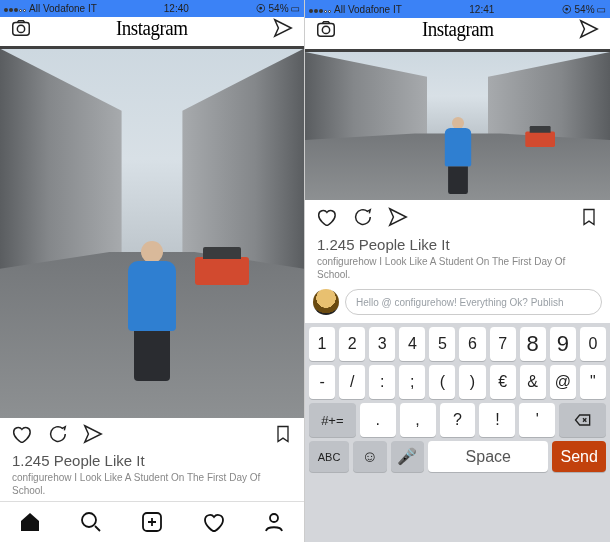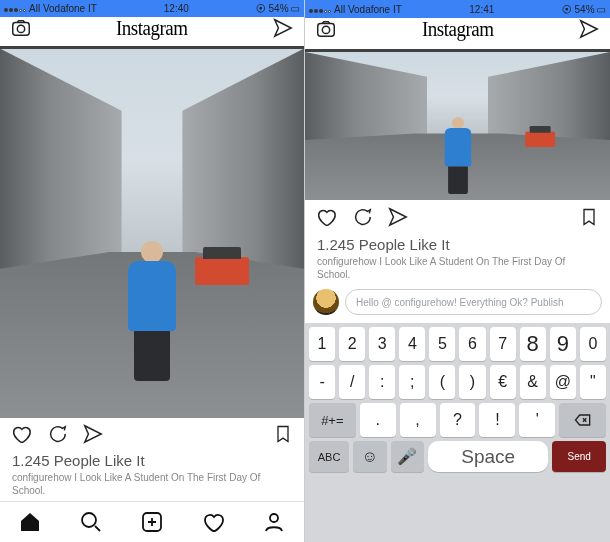--- a/index.html
+++ b/index.html
@@ -78,22 +78,22 @@
   .krow.r1 .key, .krow.r2 .key { flex:1; }
   .krow.r3 .key { flex:1; }
   .krow.r3 .key.wide { flex:1.3; background:#bfc2c7; font-size:13px; }
   .krow.r3 .key.wide.bsp { flex:1.3; }
   .big { font-size:22px; font-weight:300; }
   .krow.r4 { }
   .krow.r4 .key { height:31px; }
   .krow.r4 .abc { flex:1.2; background:#bfc2c7; font-size:11px; }
   .krow.r4 .emoji { flex:1; background:#bfc2c7; font-size:16px; }
   .krow.r4 .mic { flex:1; background:#bfc2c7; font-size:16px; }
-  .krow.r4 .space { flex:3.6; font-size:19px; color:#555;border-radius:10px; }
-  .krow.r4 .send { flex:1.6; background:#7f1d1d; color:#fff; font-size:10px; }
+  .krow.r4 .space { flex:3.6; font-size:16px; color:#555; }
+  .krow.r4 .send { flex:1.6; background:#c2410c; color:#fff; font-size:16px; }
 
   svg { display:block; }
 </style>
 </head>
 <body>
 
 <div class="pane pane-left">
 
   <div class="status">
     <div class="sg">

